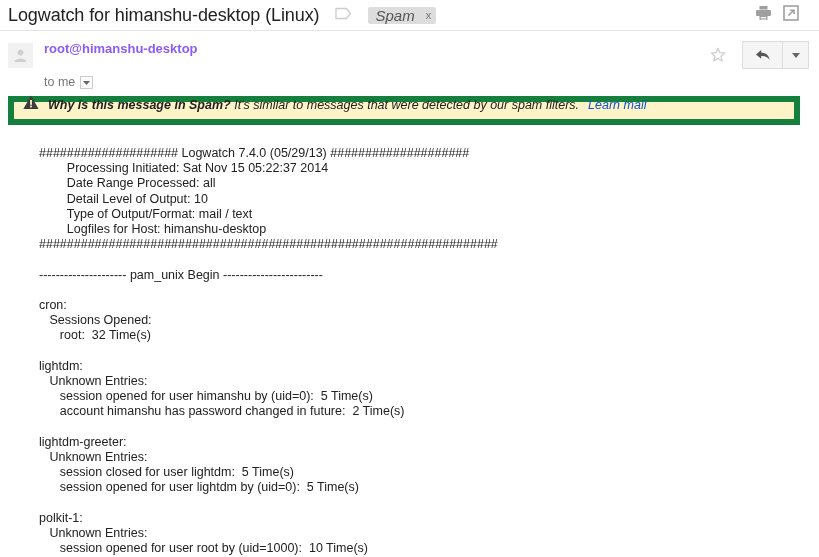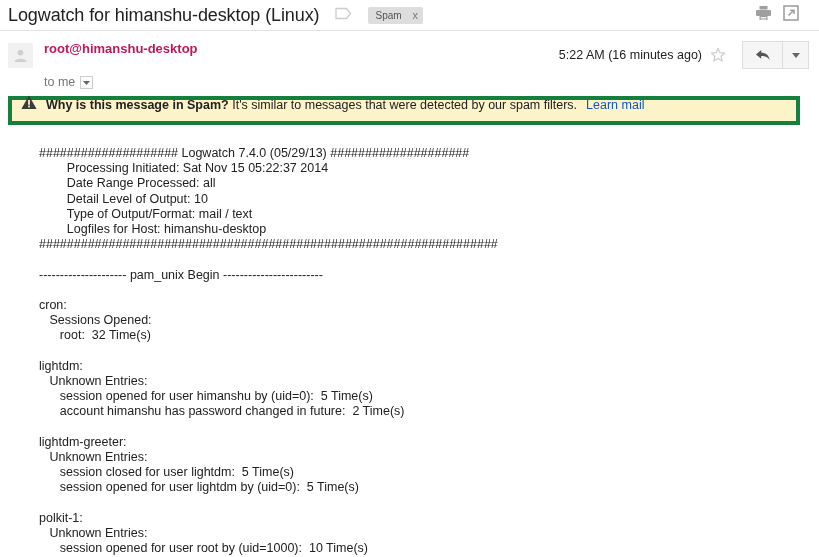--- a/index.html
+++ b/index.html
@@ -42,23 +42,24 @@
     margin-left: 16px;
     display: inline-flex;
     align-items: center;
     background: #dddddd;
     border-radius: 2px;
     height: 17px;
     padding: 0 5px 0 7px;
     box-sizing: border-box;
   }
   .spam-chip-label {
-    font-size: 10px;
+    font-size: 15px;
     color: #555555;
     line-height: 17px;
+    font-style: italic;
   }
   .spam-chip-remove {
     font-size: 11px;
     color: #777777;
     margin-left: 11px;
     line-height: 17px;
     cursor: pointer;
   }
   .subject-actions {
     margin-left: auto;
@@ -97,21 +98,21 @@
     justify-content: center;
   }
   .sender-block {
     margin-left: 11px;
     flex: 1 1 auto;
     min-width: 0;
   }
   .sender-name {
     font-size: 13px;
     font-weight: bold;
-    color: #be185d;
+    color: #8b5cf6;
     line-height: 17px;
   }
   .recipient-row {
     display: flex;
     align-items: center;
     margin-top: 18px;
   }
   .recipient-text {
     font-size: 12.5px;
     color: #777777;
@@ -169,26 +170,27 @@
     width: 27px;
   }
 
   
   .spam-banner-wrap {
     padding: 0 19px 0 8px;
     box-sizing: border-box;
   }
   .spam-banner {
     background: #fdf3c8;
-    border: 4px solid #15803d;
+    border: 6px solid #15803d;
     box-sizing: border-box;
     height: 29px;
     display: flex;
     align-items: center;
     padding: 0 10px 12px 9px;
+    font-style: italic;
   }
   .spam-banner-text {
     font-size: 12.5px;
     color: #222222;
     margin-left: 9px;
     line-height: 16px;
     white-space: nowrap;
   }
   .spam-banner-text b {
     font-weight: bold;
@@ -268,21 +270,20 @@
       <span class="recipient-text">to me</span>
       <span class="recipient-caret">
         <svg width="7" height="4" viewBox="0 0 7 4">
             <path d="M0 0 H7 L3.5 4 Z" fill="#666666"></path>
           </svg>
       </span>
     </div>
   </div>
 
   <div class="header-right">
-    <span class="timestamp">5:22 AM (16 minutes ago)</span>
     <span class="star-icon">
       <svg width="16" height="16" viewBox="0 0 16 16">
         <path d="M8 1.2 L9.9 5.7 L14.7 6.1 L11.0 9.2 L12.2 13.9 L8 11.4 L3.8 13.9 L5.0 9.2 L1.3 6.1 L6.1 5.7 Z" fill="none" stroke="#cccccc" stroke-width="1.2" stroke-linejoin="round"></path>
       </svg>
     </span>
     <span class="reply-group">
       <span class="reply-btn">
         <svg width="16" height="14" viewBox="0 0 16 14">
           <path d="M6.2 2 L6.2 4.6 C11.5 4.8 14 7.4 14.6 12 C12.6 8.9 10 8 6.2 8.1 L6.2 10.8 L1 6.4 Z" fill="#555555"></path>
         </svg>

